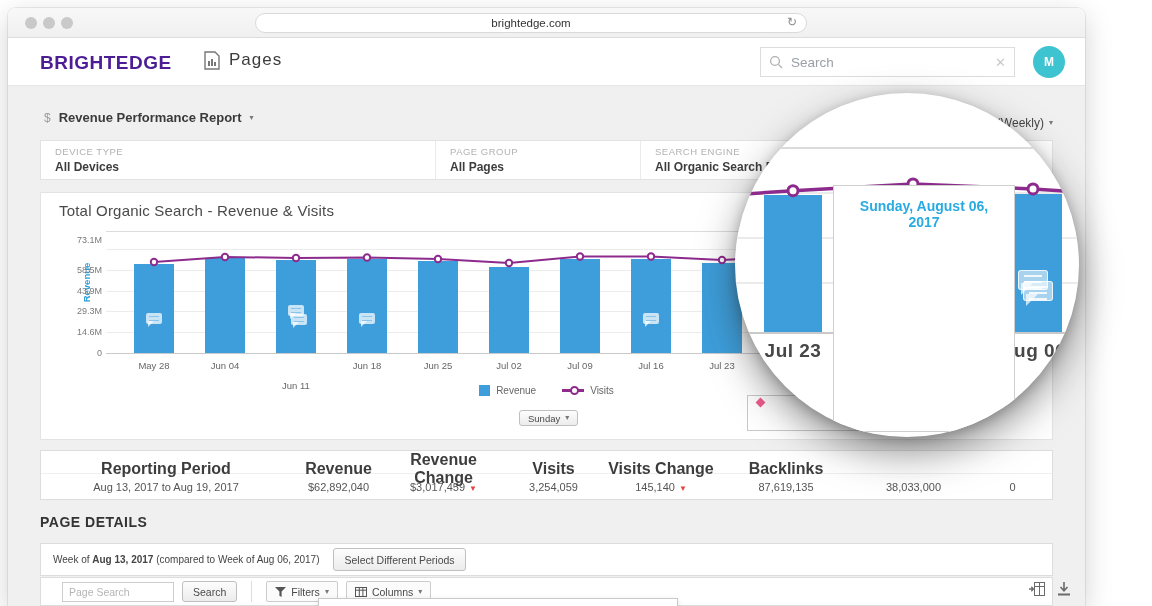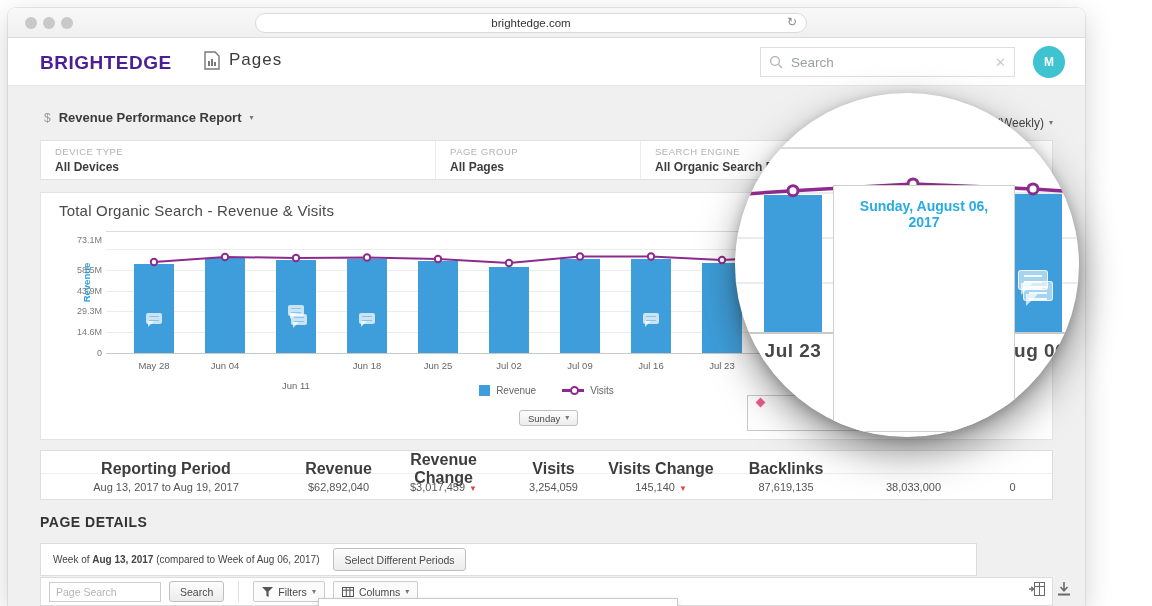--- a/index.html
+++ b/index.html
@@ -66,26 +66,26 @@
   
   .sumcard{position:absolute;left:32px;top:364px;width:1013px;height:50px;background:#fff;border:1px solid #ddd;}
   .sumrow{display:grid;grid-template-columns:250px 95px 115px 105px 110px 140px 115px 83px;align-items:center;}
   .sumrow.hdr{height:23px;border-bottom:1px solid #efefef;}
   .sumrow.val{height:25px;}
   .sum-h{font-size:16px;font-weight:bold;color:#3d3d3d;text-align:center;}
   .sum-v{font-size:11px;color:#555;text-align:center;}
   .down-arrow{color:#e04545;font-size:8px;margin-left:4px;}
   
   .pdheading{position:absolute;left:32px;top:428px;font-size:14px;font-weight:bold;color:#333;letter-spacing:.5px;}
-  .weekcard{position:absolute;left:32px;top:457px;width:937px;height:33px;background:#fff;border:1px solid #ddd;
+  .weekcard{position:absolute;left:32px;top:457px;width:1013px;height:33px;background:#fff;border:1px solid #ddd;
     display:flex;align-items:center;padding-left:12px;gap:14px;}
   .weektext{font-size:10px;color:#444;}
   .periodsbtn{height:23px;padding:0 10px;font-size:10.5px;}
   .toolbar{position:absolute;left:32px;top:491px;width:1013px;height:29px;background:#fff;border:1px solid #ddd;
-    display:flex;align-items:center;padding-left:8px;gap:8px;}
+    display:flex;align-items:center;padding-left:21px;gap:8px;}
   .psearch{width:112px;height:20px;border:1px solid #ccc;font-size:10.5px;color:#555;padding:0 6px;outline:0;font-family:inherit;}
   .psearch::placeholder{color:#b5b5b5;}
   .sbtn{height:21px;padding:0 10px;font-size:10.5px;}
   .tdiv{width:1px;height:21px;background:#ddd;margin:0 6px;}
   .tbtn{height:21px;padding:0 8px;font-size:10.5px;background:#fbfbfb;border:1px solid #ccc;border-radius:2px;color:#4a4a4a;
     display:inline-flex;align-items:center;gap:5px;}
   .dropdownpanel{position:absolute;left:310px;top:512px;width:360px;height:26px;background:#fff;border:1px solid #c9c9c9;
     box-shadow:0 2px 6px rgba(0,0,0,.12);font-size:11.5px;color:#9c9c9c;padding:6px 0 0 20px;}
   .tb-icons{position:absolute;right:14px;top:496px;display:flex;gap:12px;align-items:center;}
   

